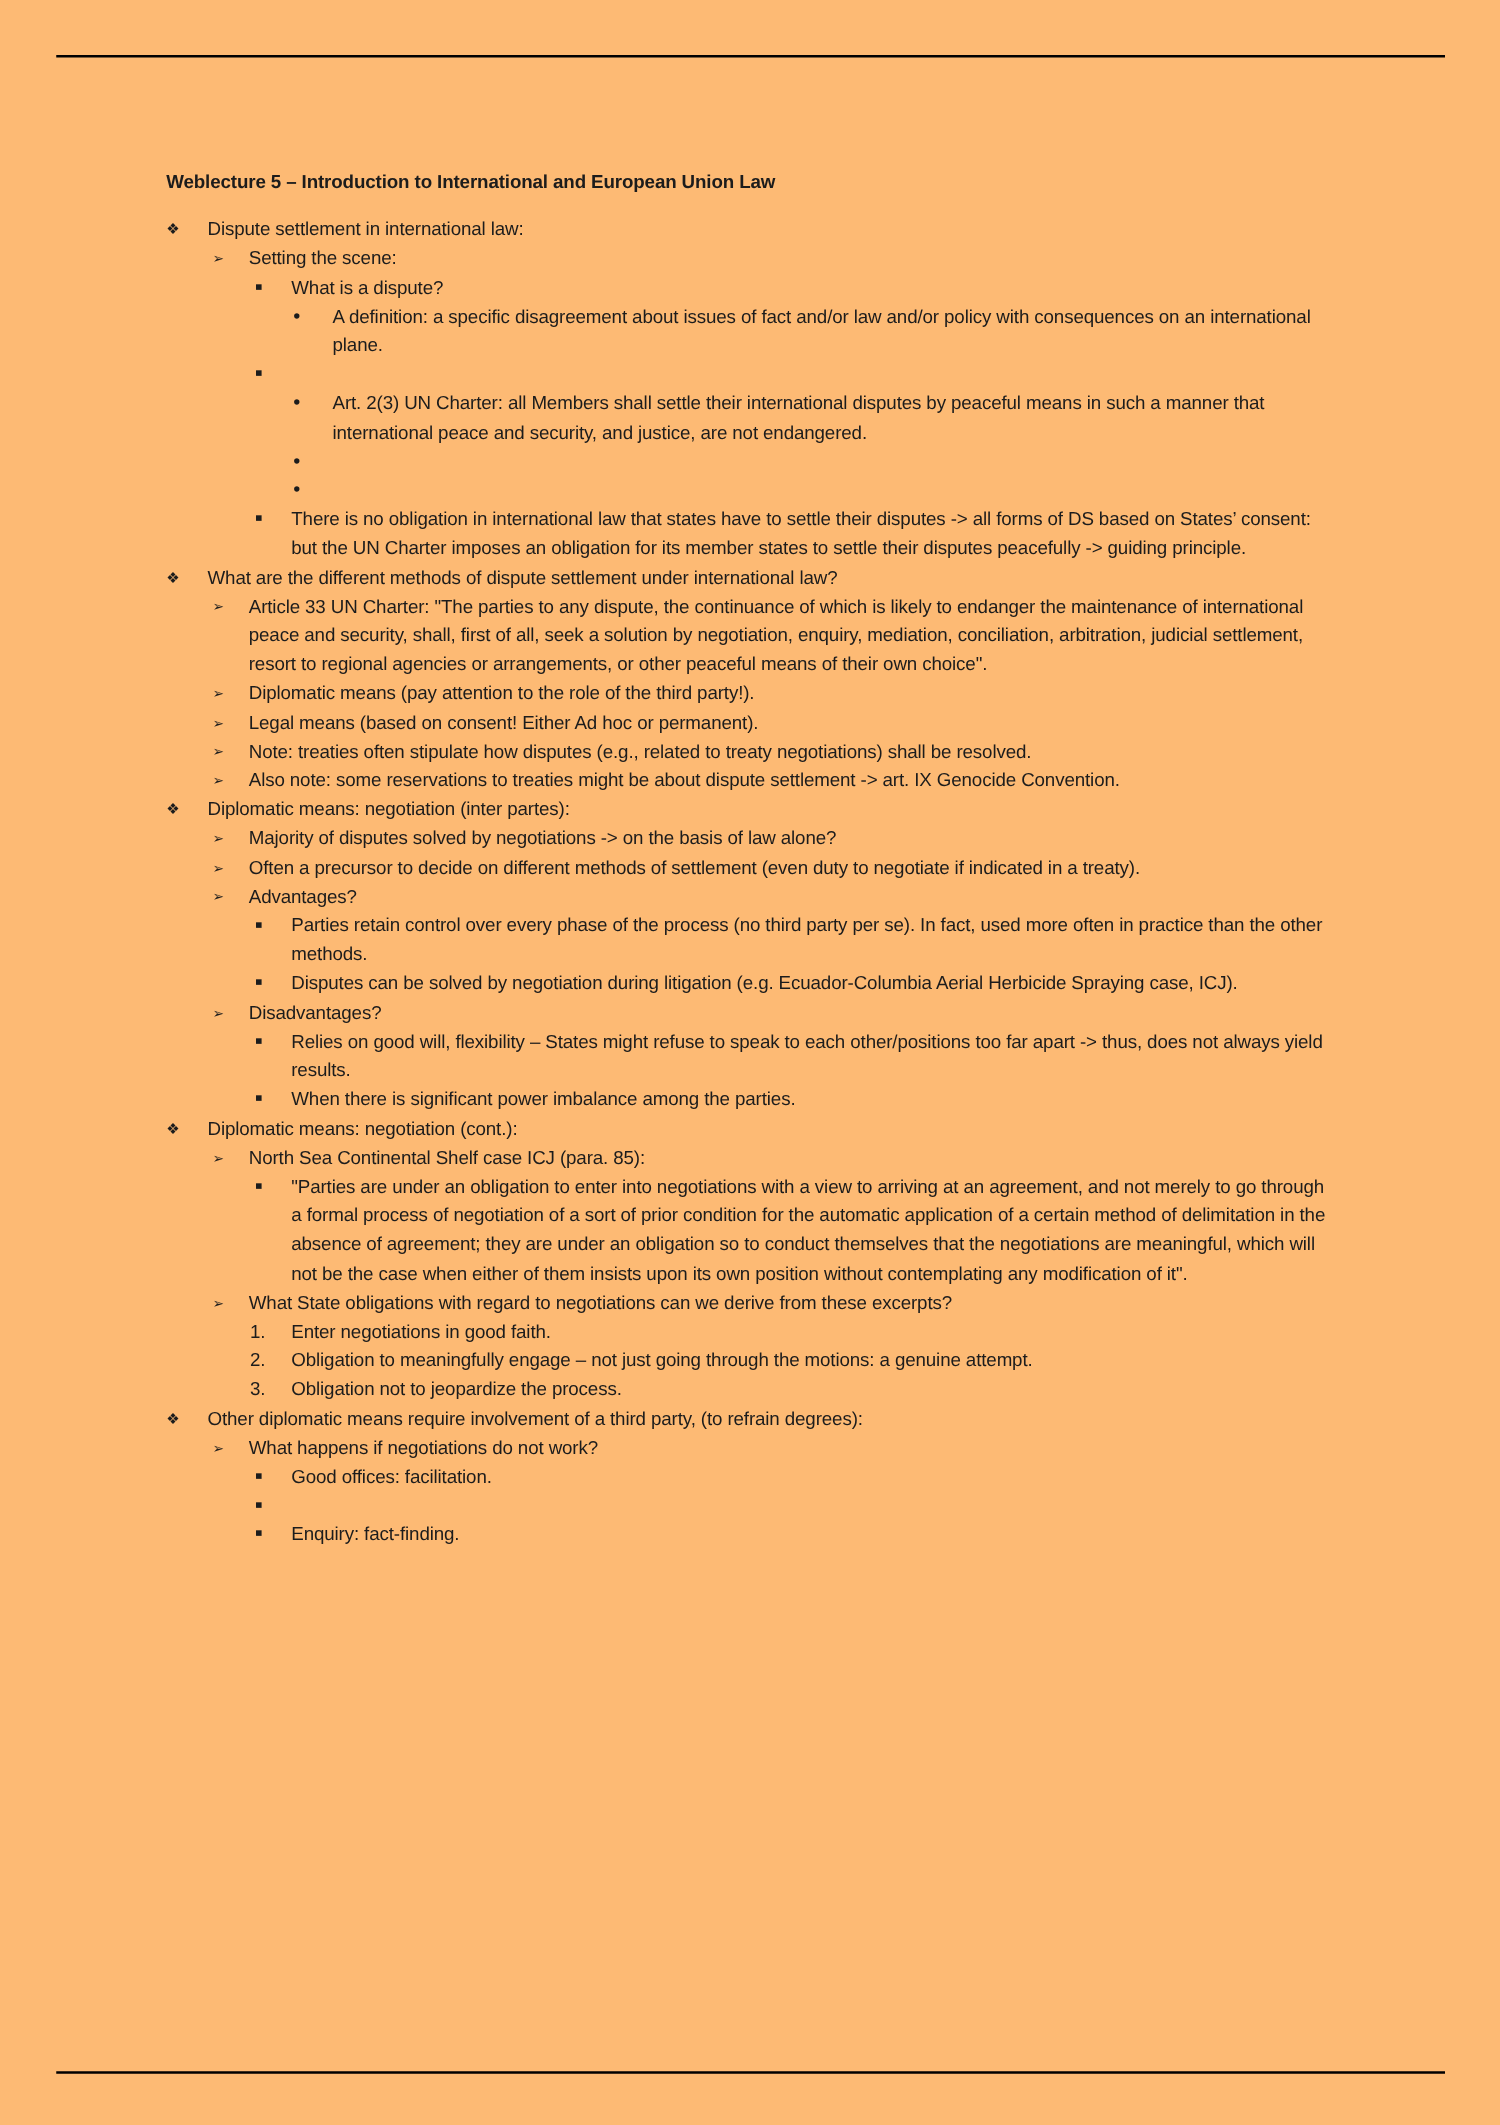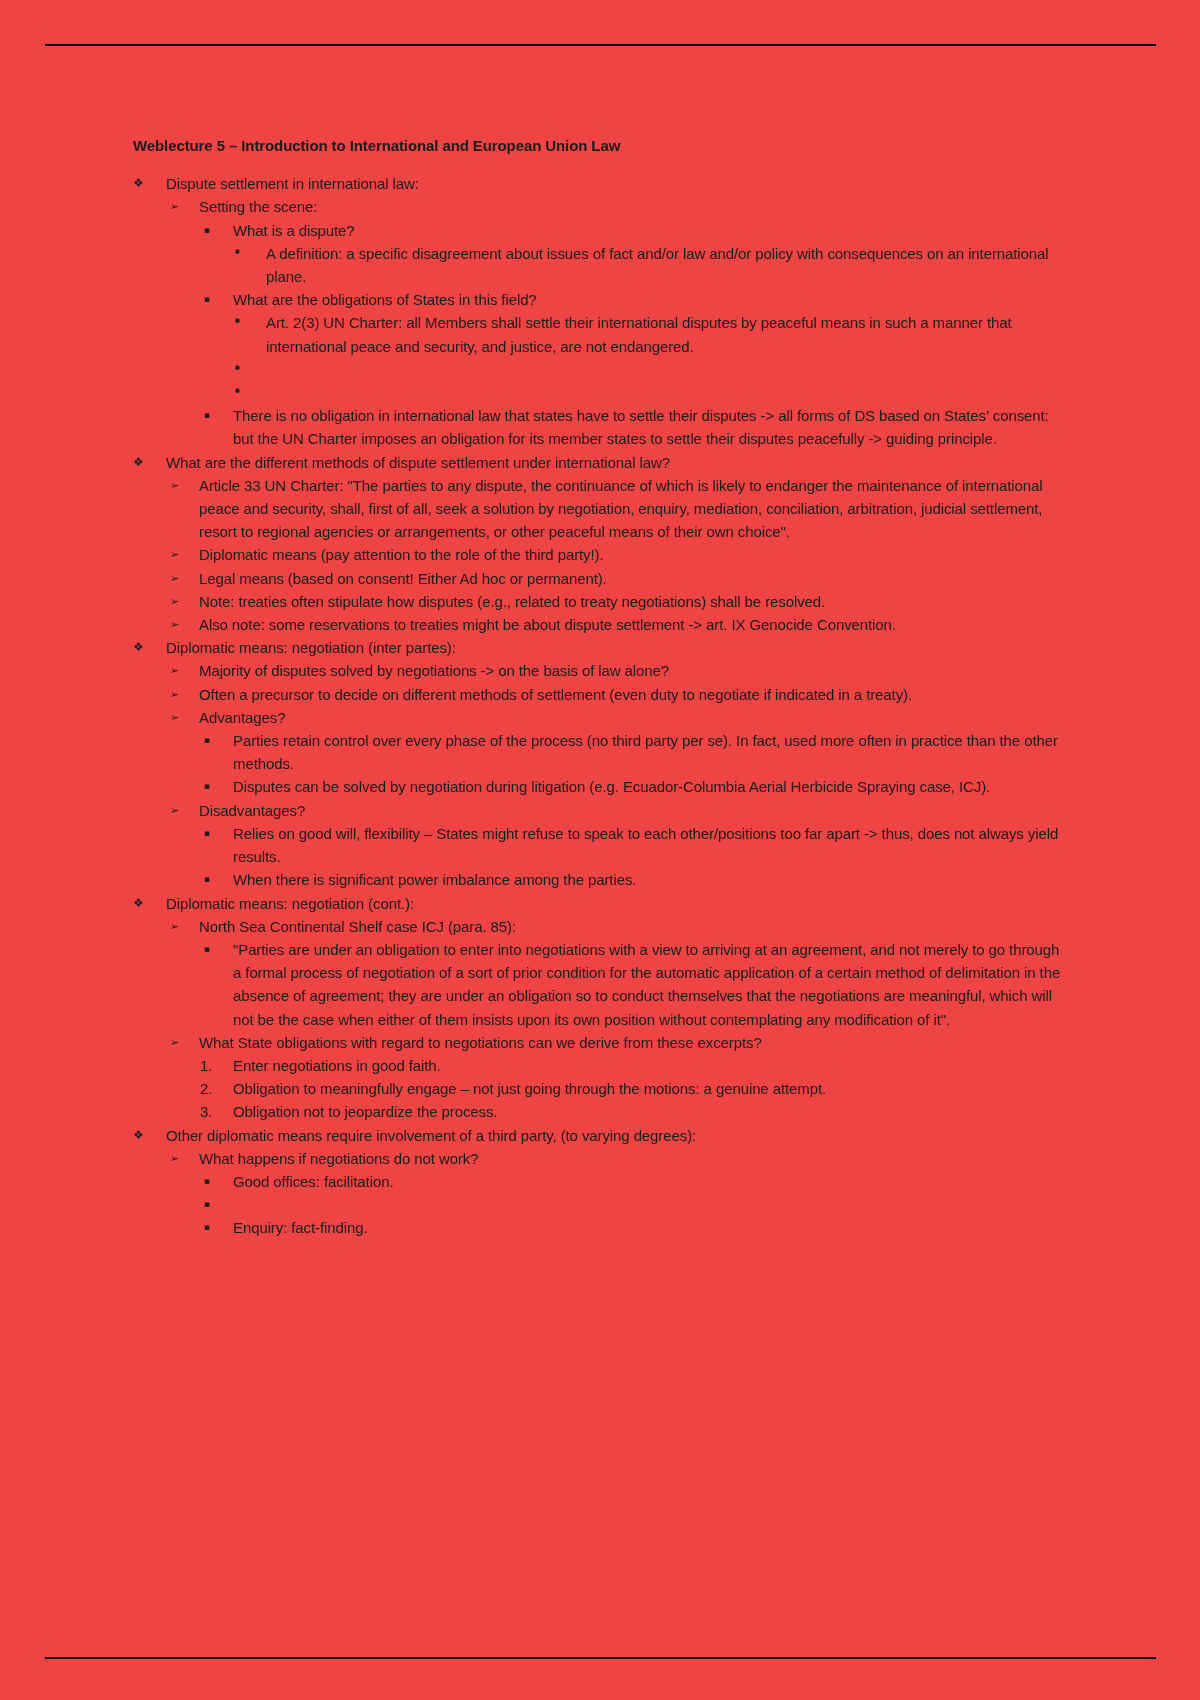--- a/index.html
+++ b/index.html
@@ -2,21 +2,21 @@
 <html><head>
 <meta charset="utf-8">
 <style>
   * { margin: 0; padding: 0; box-sizing: border-box; }
   html, body { background: #ffffff; }
   .page {
     position: relative;
     width: 1200px;
     height: 1700px;
     margin: 0 auto;
-    background: #ef4444;
+    background: #fdba74;
     font-family: "Liberation Sans", "DejaVu Sans", sans-serif;
     color: #1c1c1c;
     overflow: hidden;
   }
   .rule {
     position: absolute;
     left: 45px;
     width: 1111px;
     height: 2px;
     background: #000000;
@@ -72,21 +72,20 @@
         <div class="item lvl3">
           <span class="marker">▪</span>
           <span class="text">What is a dispute?</span>
         </div>
         <div class="item lvl4">
           <span class="marker">•</span>
           <span class="text">A definition: a specific disagreement about issues of fact and/or law and/or policy with consequences on an international plane.</span>
         </div>
         <div class="item lvl3">
           <span class="marker">▪</span>
-          <span class="text">What are the obligations of States in this field?</span>
         </div>
         <div class="item lvl4">
           <span class="marker">•</span>
           <span class="text">Art. 2(3) UN Charter: all Members shall settle their international disputes by peaceful means in such a manner that international peace and security, and justice, are not endangered.</span>
         </div>
         <div class="item lvl4">
           <span class="marker">•</span>
         </div>
         <div class="item lvl4">
           <span class="marker">•</span>
@@ -178,21 +177,21 @@
         <div class="item lvlnum">
           <span class="marker">2.</span>
           <span class="text">Obligation to meaningfully engage – not just going through the motions: a genuine attempt.</span>
         </div>
         <div class="item lvlnum">
           <span class="marker">3.</span>
           <span class="text">Obligation not to jeopardize the process.</span>
         </div>
         <div class="item lvl1">
           <span class="marker">❖</span>
-          <span class="text">Other diplomatic means require involvement of a third party, (to varying degrees):</span>
+          <span class="text">Other diplomatic means require involvement of a third party, (to refrain degrees):</span>
         </div>
         <div class="item lvl2">
           <span class="marker">➢</span>
           <span class="text">What happens if negotiations do not work?</span>
         </div>
         <div class="item lvl3">
           <span class="marker">▪</span>
           <span class="text">Good offices: facilitation.</span>
         </div>
         <div class="item lvl3">

